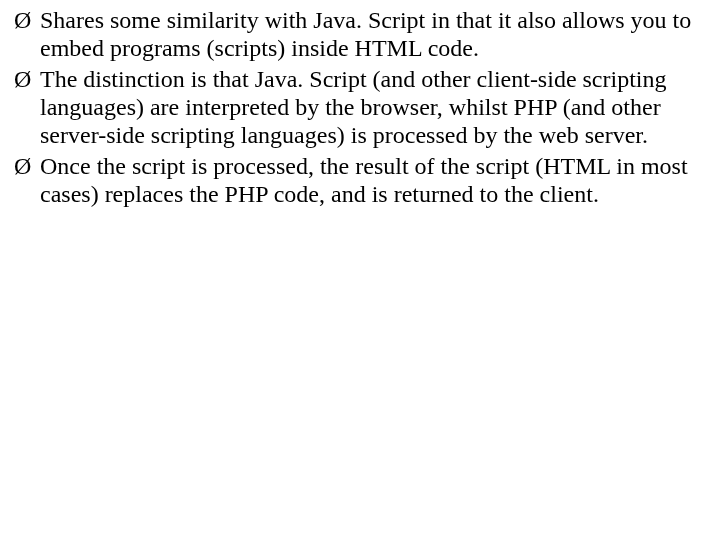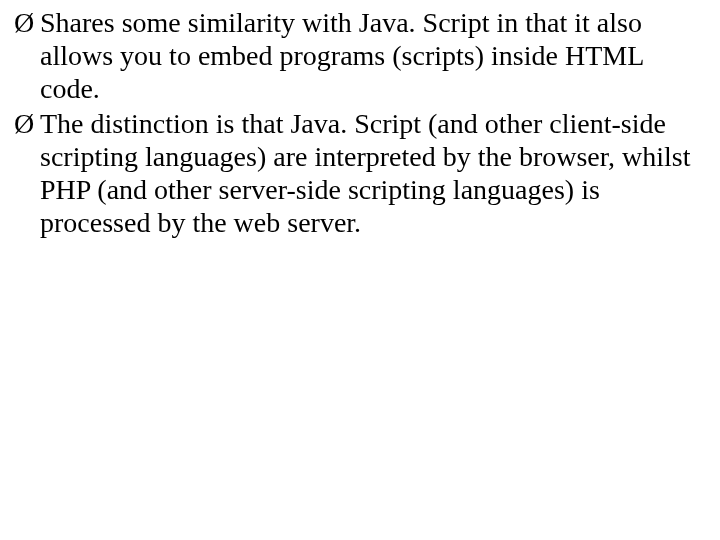--- a/index.html
+++ b/index.html
@@ -16,21 +16,21 @@
     width: 720px;
     height: 540px;
     padding: 6px 14px 0 14px;
   }
   .bullets {
     list-style: none;
     margin: 0;
     padding: 0;
   }
   .bullets li {
-    font-size: 28px;
+    font-size: 24px;
     line-height: 1.18;
     margin: 0 0 2px 0;
     padding-left: 26px;
     text-indent: -26px;
   }
   .marker {
     display: inline-block;
     width: 26px;
     text-indent: 0;
   }
@@ -42,14 +42,17 @@
 <body>
 
 <div class="slide">
   <ul class="bullets">
     <li>
       <span class="marker">Ø </span><span><span>Shares some similarity with Java. Script in that it also allows you to embed programs (scripts) inside HTML code.</span></span>
     </li>
     <li>
       <span class="marker">Ø </span><span><span>The distinction is that Java. Script (and other client-side scripting languages) are interpreted by the browser, whilst PHP (and other server-side scripting languages) is processed by the web server.</span></span>
     </li>
+    <li>
+      <span class="marker">Ø </span><span><span>Once the script is processed, the result of the script (HTML in most cases) replaces the PHP code, and is returned to the client.</span></span>
+    </li>
   </ul>
 </div>
 
 </body></html>

